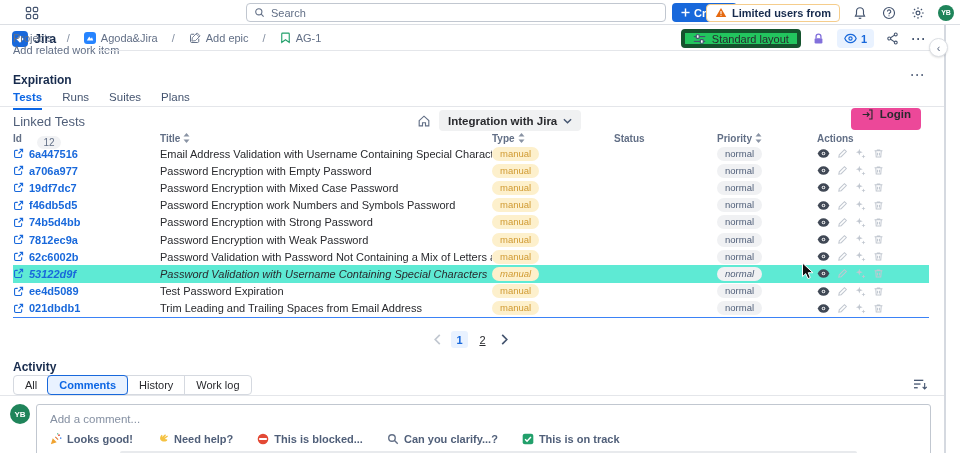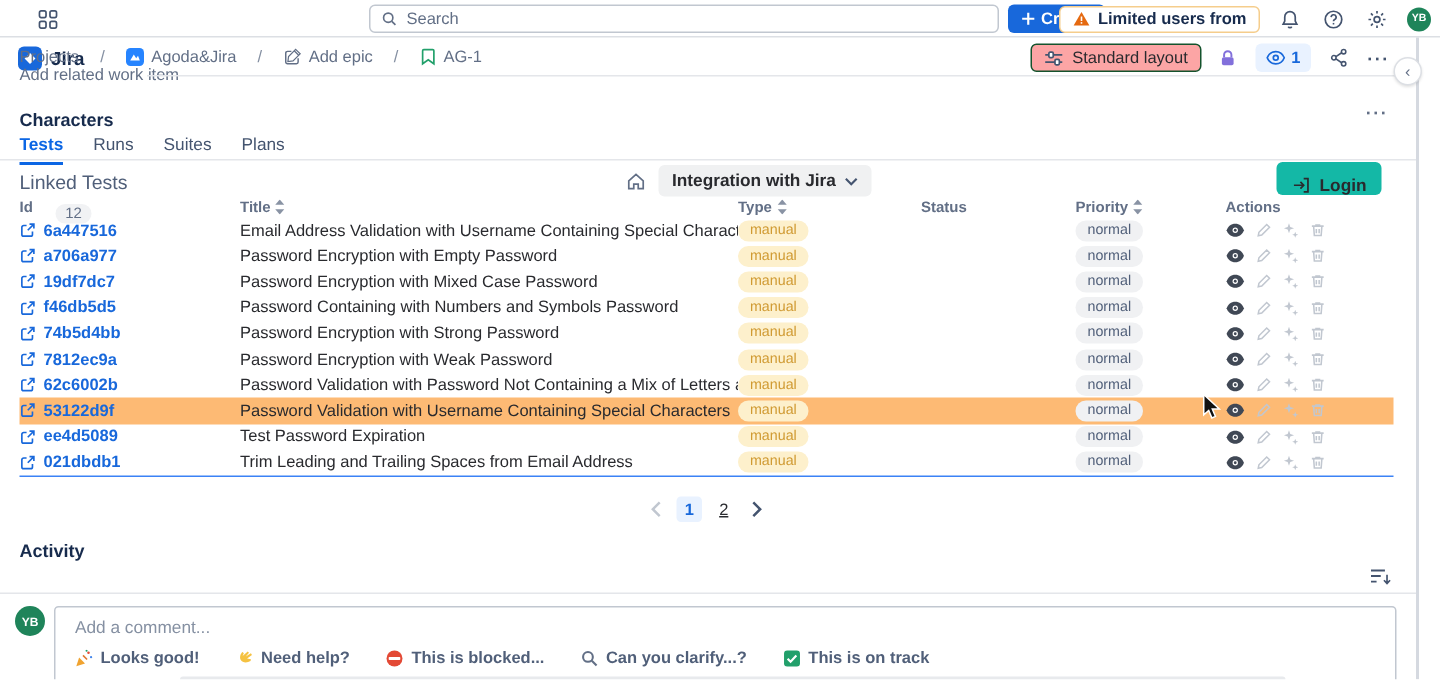--- a/index.html
+++ b/index.html
@@ -22,21 +22,21 @@
   .warn-badge { display:flex; align-items:center; gap:5px; border:1px solid #f5cd8c; border-radius:4px; height:18px; padding:0 8px; font-size:11px; font-weight:bold; color:#172b4d; background:#fff; cursor:pointer; }
   .avatar { width:16px; height:16px; border-radius:50%; background:#1f845a; color:#fff; font-size:7px; font-weight:bold; display:flex; align-items:center; justify-content:center; cursor:pointer; }
 
   
   .crumb-row { position:absolute; top:26px; left:0; width:960px; height:24px; display:flex; align-items:center; padding:0 13px; }
   .crumbs { display:flex; align-items:center; gap:14px; font-size:11px; color:#626f86; }
   .crumbs .sep { color:#8590a2; }
   .crumb-link { cursor:pointer; display:flex; align-items:center; gap:5px; }
   .proj-avatar { width:12px; height:12px; border-radius:3px; background:#2684ff; display:inline-flex; align-items:center; justify-content:center; }
   .crumb-tools { position:absolute; right:32px; top:3px; display:flex; align-items:center; gap:9px; }
-  .layout-btn { display:flex; align-items:center; gap:6px; height:19px; padding:0 8px; border:1px solid #14532d; border-radius:4px; background:#fca5a5; font-size:11px; color:#292a2e; cursor:pointer; font-family:"Liberation Sans",sans-serif;margin-left:30px; }
+  .layout-btn { display:flex; align-items:center; gap:6px; height:19px; padding:0 8px; border:4px solid #14532d; border-radius:4px; background:#22c55e; font-size:11px; color:#292a2e; cursor:pointer; font-family:"Liberation Sans",sans-serif;margin-left:30px; }
   .watch-chip { display:flex; align-items:center; gap:4px; height:19px; padding:0 7px; background:#e9f2ff; border-radius:4px; color:#1868db; font-size:11px; font-weight:bold; cursor:pointer; }
 
   .panel-collapse { position:absolute; left:929px; top:38px; width:19px; height:19px; border-radius:50%; background:#fff; border:1px solid #dcdfe4; box-shadow:0 1px 2px rgba(0,0,0,.12); display:flex; align-items:center; justify-content:center; color:#626f86; font-size:11px; cursor:pointer; z-index:5; }
   .scroll-line { position:absolute; left:944px; top:25px; width:2px; height:428px; background:#d5d9e0; }
 
   
   .related { position:absolute; top:44px; left:13px; font-size:11px; color:#626f86; }
   .related-rule { position:absolute; top:50px; left:98px; width:832px; border-top:1px solid #e4e6ea; }
 
   
@@ -45,30 +45,30 @@
   .ptabs { position:absolute; top:91px; left:13px; display:flex; gap:20px; font-size:11.5px; }
   .ptab { color:#44546f; padding-bottom:5px; cursor:pointer; }
   .ptab.active { color:#0c66e4; font-weight:bold; border-bottom:2px solid #0c66e4; }
   .ptabs-rule { position:absolute; top:106px; left:0; width:944px; border-top:1px solid #e4e6ea; }
 
   .linked-row { position:absolute; top:110px; left:13px; width:917px; height:22px; }
   .linked-label { position:absolute; left:0; top:4px; font-size:13px; color:#505f79; display:flex; align-items:center; gap:7px;flex-direction:column; }
   .count-pill { background:#f1f2f4; color:#626f86; font-size:10px; border-radius:8px; padding:1px 6px; }
   .home-ic { position:absolute; left:404px; top:4px; color:#626f86; cursor:pointer; }
   .integration-dd { position:absolute; left:426px; top:0; height:21px; background:#f0f1f2; border-radius:4px; display:flex; align-items:center; gap:6px; padding:0 9px; font-size:11.5px; font-weight:bold; color:#292a2e; cursor:pointer; }
-  .login-btn { position:absolute; right:9px; top:-2px; height:22px; background:#14b8a6; border-radius:4px; display:flex; align-items:flex-end; gap:6px; padding:0 10px; font-size:11.5px; font-weight:bold; color:#292a2e; cursor:pointer; border:none; font-family:"Liberation Sans",sans-serif; }
+  .login-btn { position:absolute; right:9px; top:-2px; height:22px; background:#ec4899; border-radius:4px; display:flex; align-items:flex-start; gap:6px; padding:0 10px; font-size:11.5px; font-weight:bold; color:#292a2e; cursor:pointer; border:none; font-family:"Liberation Sans",sans-serif; }
 
   
   .ttable { position:absolute; top:131px; left:13px; width:916px; }
   .thead, .trow { display:grid; grid-template-columns:147px 1fr 122px 103px 100px 112px; align-items:center; }
   .thead { height:14px; font-size:10px; font-weight:bold; color:#626f86; }
   .th { display:flex; align-items:center; gap:3px; }
   .tbody { border-bottom:1px solid #3b82f6; }
   .trow { height:17.2px; font-size:11px; }
-  .trow.hl { background:#fdba74; }
+  .trow.hl { background:#5eead4;font-style:italic; }
   .idcell { display:flex; align-items:center; gap:5px; color:#1868db; font-weight:bold; cursor:pointer; }
   .titlecell { color:#292a2e; white-space:nowrap; overflow:hidden; }
   .pill { display:inline-block; font-size:9.5px; border-radius:8px; padding:1px 8px; line-height:12px; }
   .pill.manual { background:#fdf0cc; color:#d09a32; }
   .pill.normal { background:#f0f1f3; color:#505f79; }
   .statusdot { width:5px; height:5px; border-radius:50%; background:#3ecf8e; margin-left:2px; }
   .acts { display:flex; align-items:center; gap:7px; }
   .acts .a-ic { color:#c1c7d0; cursor:pointer; display:inline-flex; }
   .acts .a-ic.dark { color:#404855; }
 
@@ -239,21 +239,21 @@
       <span class="icon-btn" style="font-weight:bold; letter-spacing:1px; font-size:12px;">···</span>
     </div>
   </div>
 
   <div class="panel-collapse">‹</div>
   <div class="scroll-line"></div>
 
   <div class="related">Add related work item</div>
   <div class="related-rule"></div>
 
-  <div class="panel-title">Characters</div>
+  <div class="panel-title">Expiration</div>
   <div class="panel-more">···</div>
 
   <div class="ptabs">
       <span class="ptab active">Tests</span>
       <span class="ptab">Runs</span>
       <span class="ptab">Suites</span>
       <span class="ptab">Plans</span>
     </div>
   <div class="ptabs-rule"></div>
 
@@ -445,21 +445,21 @@
         <div class="trow">
           <span class="idcell">
             <span>
               <svg width="11" height="11" viewBox="0 0 14 14" fill="none" stroke="#1868db" stroke-width="1.4">
                 <path d="M6 3H3.5C2.7 3 2 3.7 2 4.5v6c0 .8.7 1.5 1.5 1.5h6c.8 0 1.5-.7 1.5-1.5V8"></path>
                 <path d="M8.5 1.8h3.7v3.7M12 2L7 7"></path>
               </svg>
             </span>
             <span>f46db5d5</span>
           </span>
-          <span class="titlecell">Password Containing with Numbers and Symbols Password</span>
+          <span class="titlecell">Password Encryption work Numbers and Symbols Password</span>
           <span><span class="pill manual">manual</span></span>
           <span><span class="statusdot"></span></span>
           <span><span class="pill normal">normal</span></span>
           <span class="acts">
             <span class="a-ic dark">
               <svg width="13" height="11" viewBox="0 0 14 11" fill="currentColor">
                 <path d="M7 .8C4 .8 1.7 2.7.8 5.5 1.7 8.3 4 10.2 7 10.2s5.3-1.9 6.2-4.7C12.3 2.7 10 .8 7 .8z"></path>
                 <circle cx="7" cy="5.5" r="1.9" fill="#fff"></circle>
                 <circle cx="7" cy="5.5" r="1" fill="currentColor"></circle>
               </svg>
@@ -736,20 +736,26 @@
         <span class="pg-num">2</span>
       </span>
     <span class="pg-arrow">
       <svg width="9" height="11" viewBox="0 0 8 12" fill="none" stroke="currentColor" stroke-width="1.8">
           <path d="M1.5 1l5 5-5 5"></path>
         </svg>
     </span>
   </div>
 
   <div class="act-title">Activity</div>
+  <div class="seg">
+      <span class="seg-item">All</span>
+      <span class="seg-item active">Comments</span>
+      <span class="seg-item">History</span>
+      <span class="seg-item">Work log</span>
+    </div>
   <span class="act-sort">
     <svg width="15" height="13" viewBox="0 0 16 14" fill="none" stroke="currentColor" stroke-width="1.4">
         <line x1="1" y1="2.5" x2="11" y2="2.5"></line>
         <line x1="1" y1="6.5" x2="8" y2="6.5"></line>
         <line x1="1" y1="10.5" x2="5" y2="10.5"></line>
         <path d="M12.5 5.5v6M10.3 9.5l2.2 2.3 2.2-2.3" stroke-width="1.2"></path>
       </svg>
   </span>
   <div class="act-rule"></div>
 

